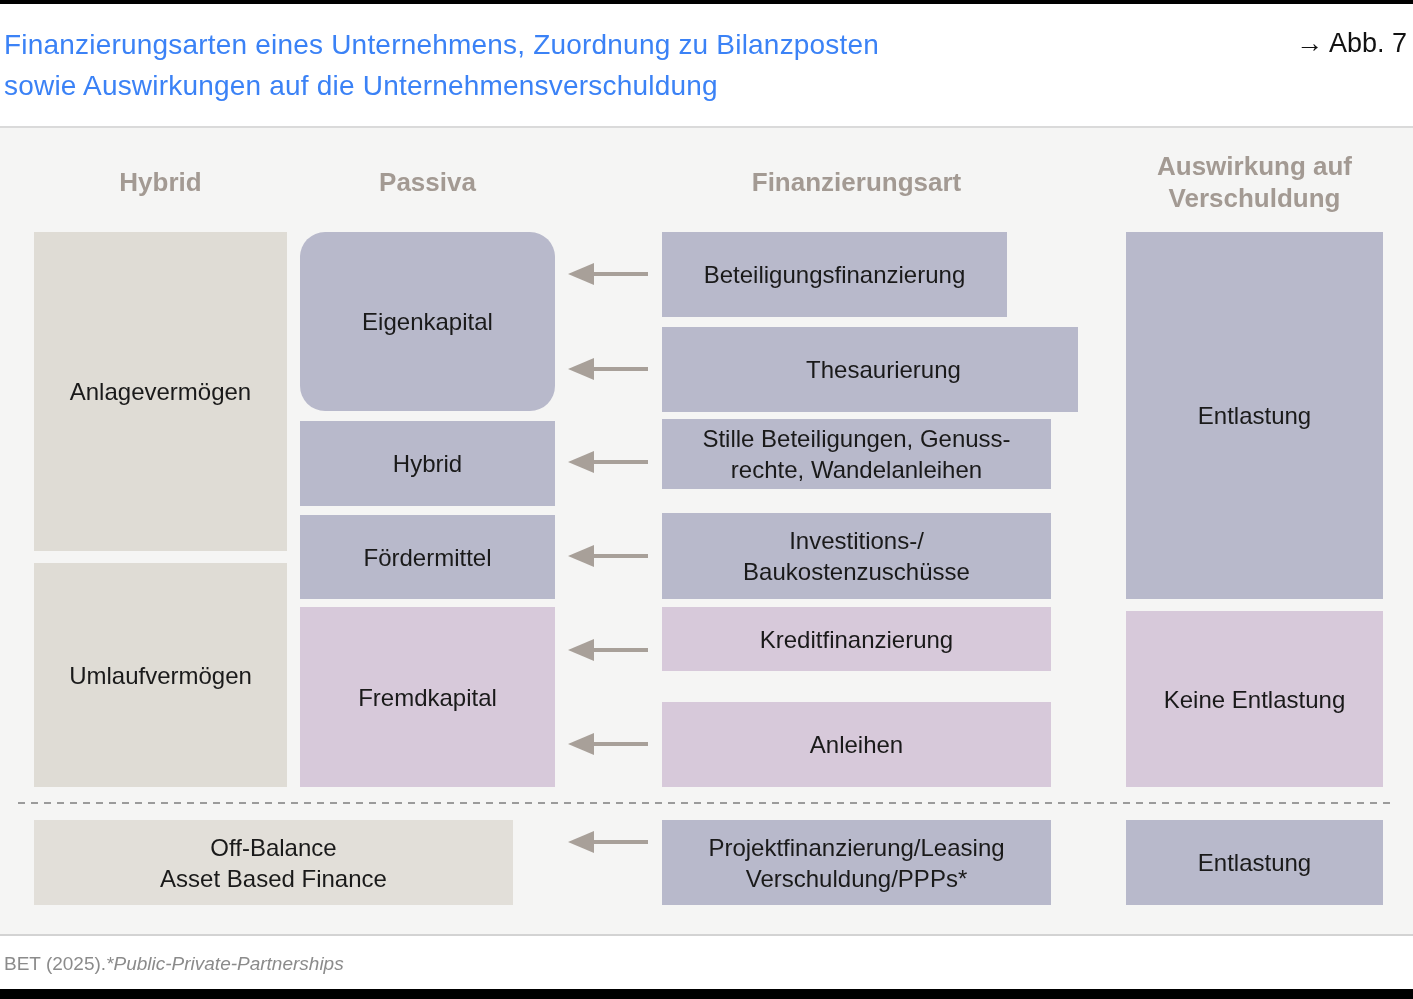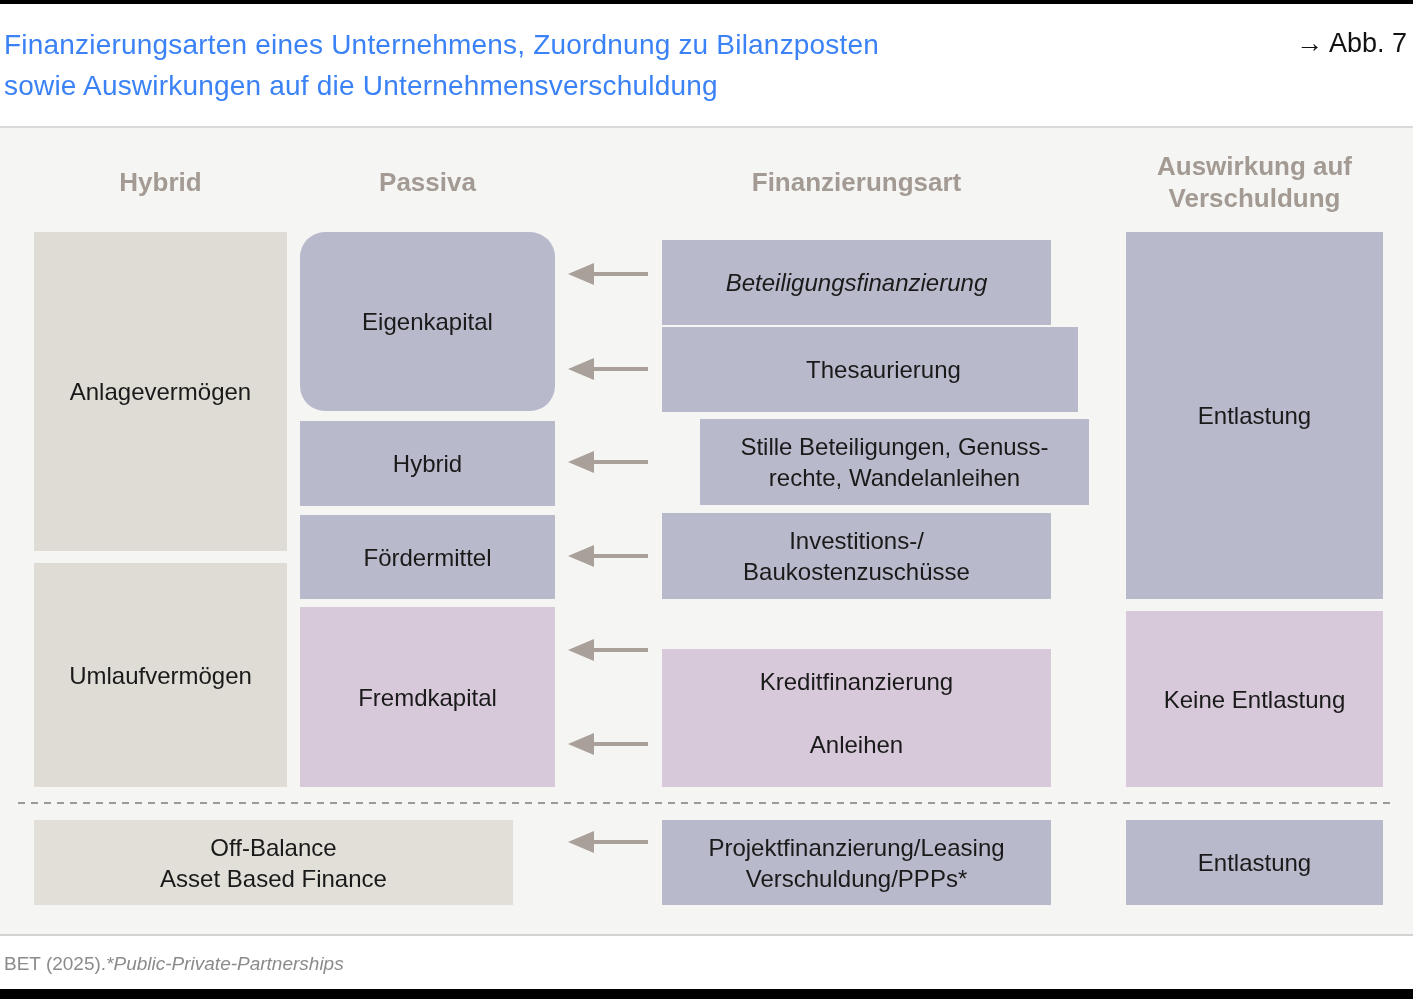--- a/index.html
+++ b/index.html
@@ -76,35 +76,35 @@
   <div class="box blue" style="left:300px;top:421px;width:255px;height:85px;">
     <span>Hybrid</span>
   </div>
   <div class="box blue" style="left:300px;top:515px;width:255px;height:84px;">
     <span>Fördermittel</span>
   </div>
   <div class="box pink" style="left:300px;top:607px;width:255px;height:180px;">
     <span>Fremdkapital</span>
   </div>
 
-  <div class="box blue" style="left:662px;top:240px;width:389px;height:85px;font-style:italic;">
+  <div class="box blue" style="left:662px;top:232px;width:345px;height:85px;">
     <span>Beteiligungsfinanzierung</span>
   </div>
   <div class="box blue" style="left:662px;top:327px;width:389px;height:85px;padding-left:27px;">
     <span>Thesaurierung</span>
   </div>
-  <div class="box blue" style="left:662px;top:419px;width:389px;height:86px;margin-left:38px;">
+  <div class="box blue" style="left:662px;top:419px;width:389px;height:70px;">
     <span>Stille Beteiligungen, Genuss-</span>
     <span>rechte, Wandelanleihen</span>
   </div>
   <div class="box blue" style="left:662px;top:513px;width:389px;height:86px;">
     <span>Investitions-/</span>
     <span>Baukostenzuschüsse</span>
   </div>
-  <div class="box pink" style="left:662px;top:607px;width:389px;height:64px;margin-top:42px;">
+  <div class="box pink" style="left:662px;top:607px;width:389px;height:64px;">
     <span>Kreditfinanzierung</span>
   </div>
   <div class="box pink" style="left:662px;top:702px;width:389px;height:85px;">
     <span>Anleihen</span>
   </div>
 
   <div class="box blue" style="left:1126px;top:232px;width:257px;height:367px;">
     <span>Entlastung</span>
   </div>
   <div class="box pink" style="left:1126px;top:611px;width:257px;height:176px;">

